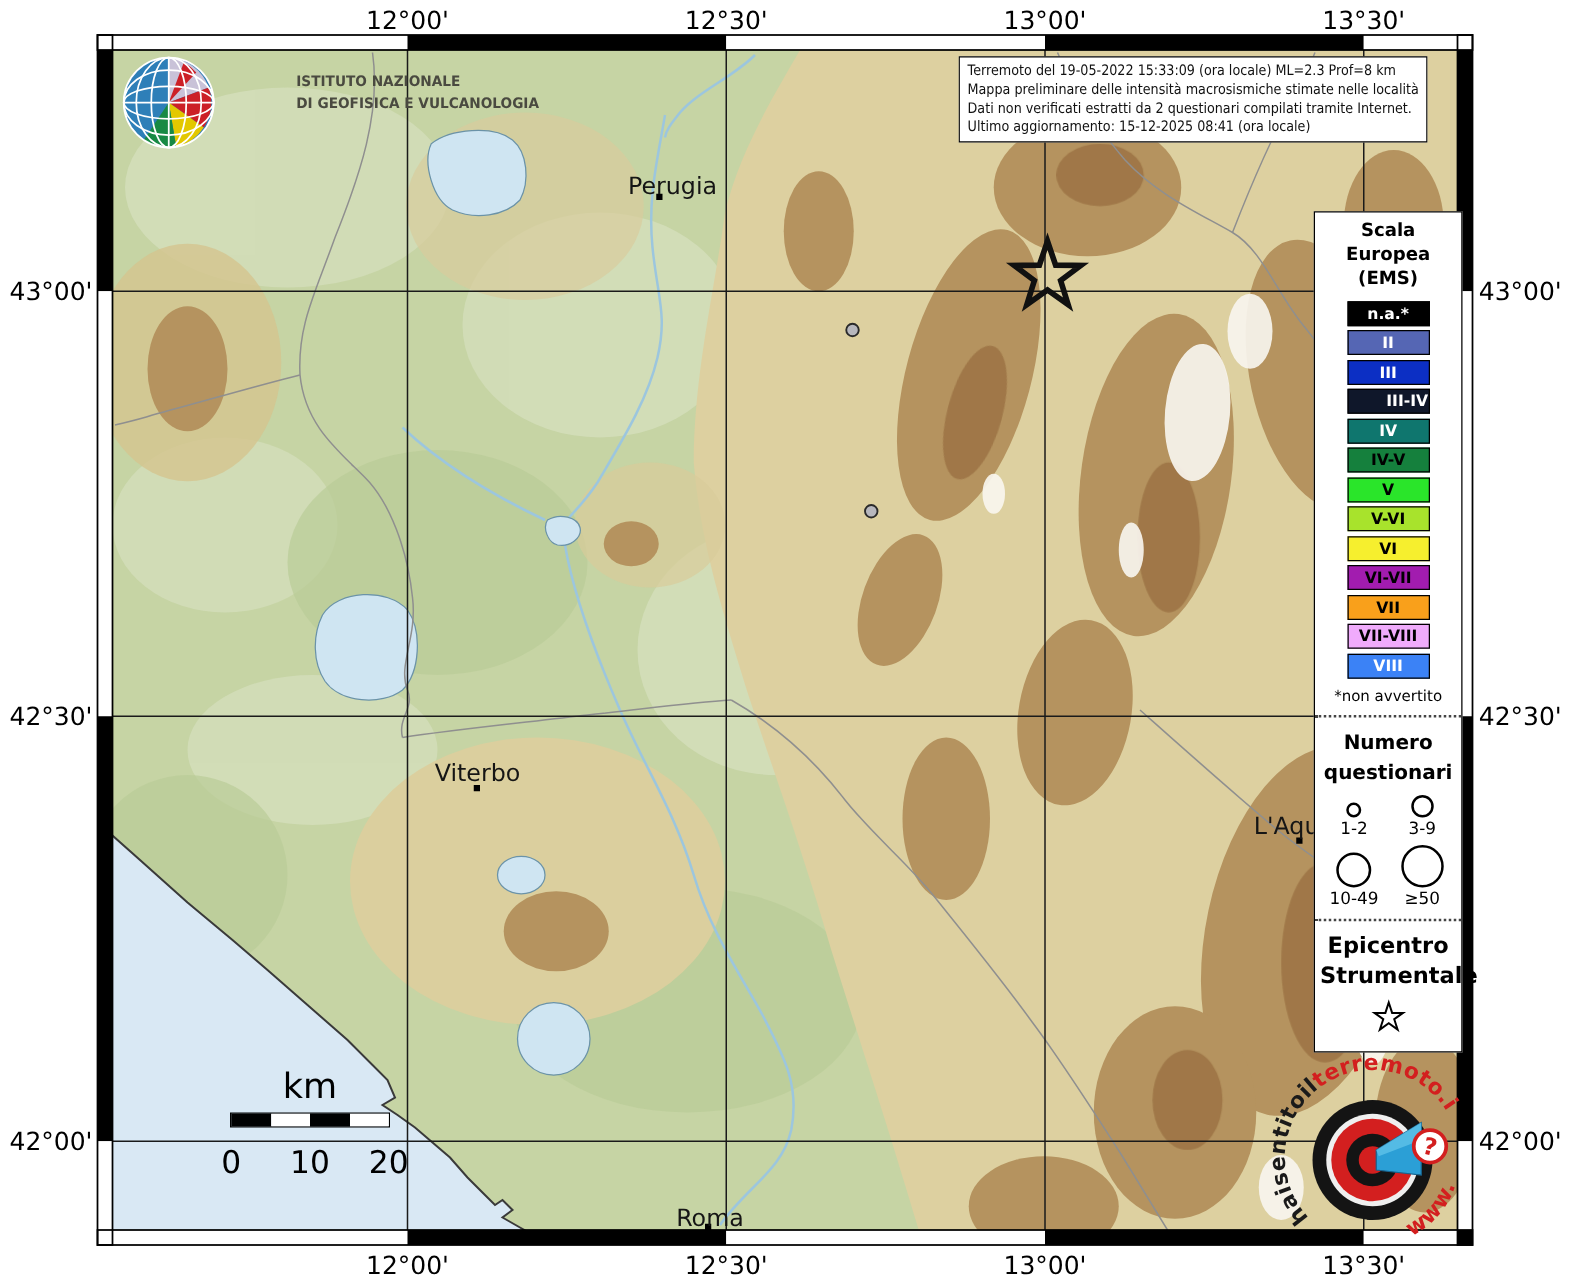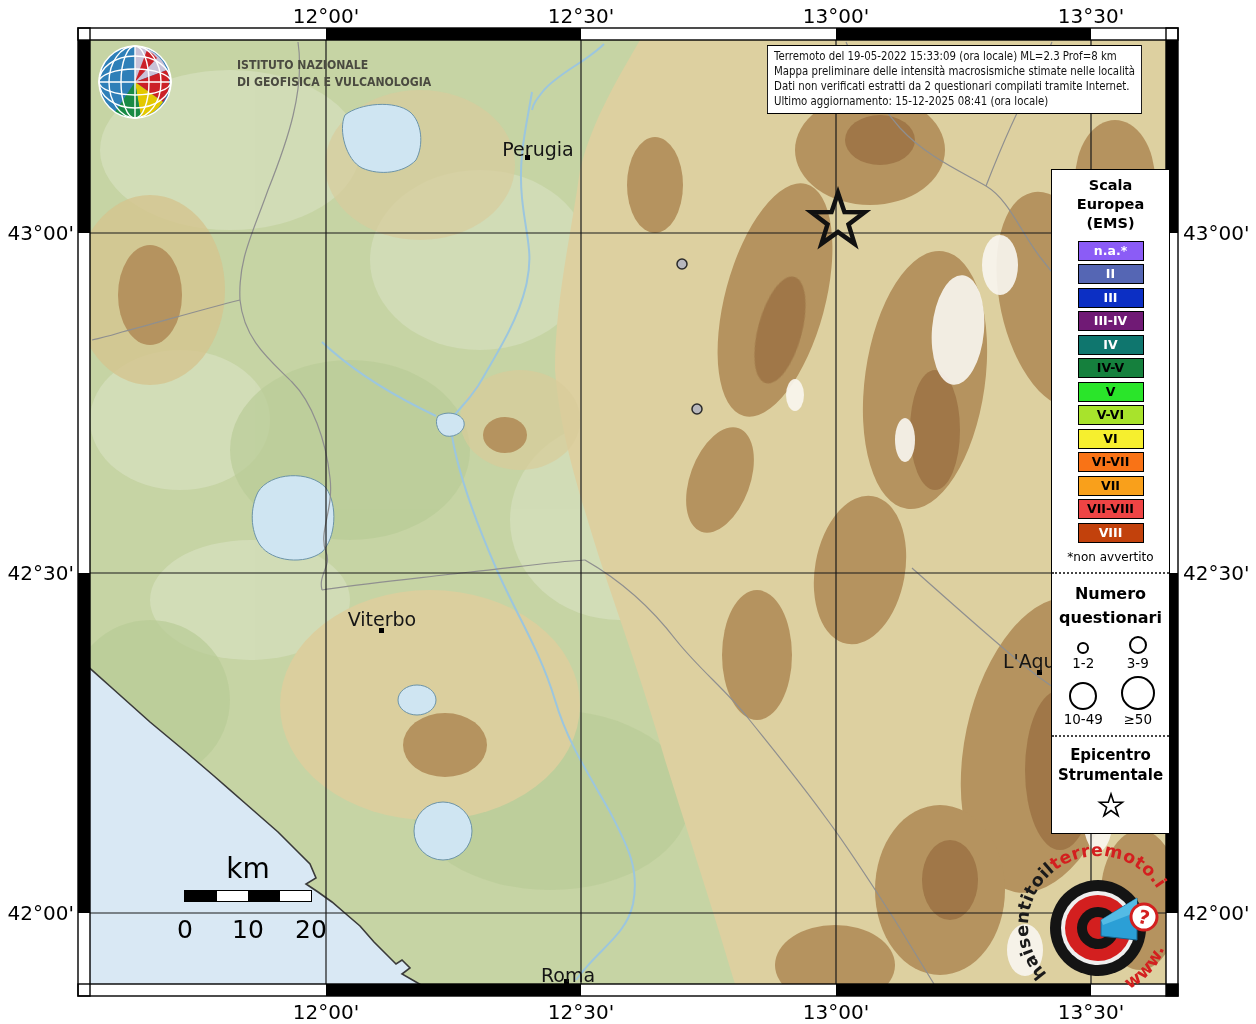--- a/index.html
+++ b/index.html
@@ -33,21 +33,21 @@
   .legend-footnote{font-size:12px;margin-top:7px;white-space:nowrap;}
   .divider{border-top:2px dotted #444;margin:8px -4px;}
   .num-title{font-size:16px;font-weight:bold;line-height:1.55;}
   .circles-grid{display:grid;grid-template-columns:1fr 1fr;row-gap:3px;margin-top:3px;align-items:end;}
   .circ{border:2.5px solid #000;border-radius:50%;margin:2px auto 1px;background:#fff;}
   .circ.c1{width:8px;height:8px;}
   .circ.c2{width:14px;height:14px;}
   .circ.c3{width:24px;height:24px;}
   .circ.c4{width:30px;height:30px;}
   .circ-label{font-size:13.5px;}
-  .epi-title{font-size:15px;font-weight:bold;line-height:1.35;margin-top:4px;}
+  .epi-title{font-size:18px;font-weight:bold;line-height:1.35;margin-top:4px;}
   .epi-star{margin-top:5px;}
 
   
   .scalebar{position:absolute;left:168px;top:855px;width:160px;text-align:center;color:#000;}
   .scalebar .km{font-size:28px;line-height:1;}
   .bar{display:flex;width:126px;height:10px;border:1.6px solid #000;margin:7px auto 2px;}
   .bar span{flex:1;}
   .seg-b{background:#000;} .seg-w{background:#fff;}
   .tick{position:absolute;top:60px;font-size:25px;transform:translateX(-50%);}
 
@@ -281,33 +281,33 @@
     <div>Dati non verificati estratti da 2 questionari compilati tramite Internet.</div>
     <div>Ultimo aggiornamento: 15-12-2025 08:41 (ora locale)</div>
   </div>
 
   <div class="legend">
     <div class="legend-title">
       <div>Scala</div>
       <div>Europea</div>
       <div>(EMS)</div>
     </div>
-    <div class="swatch first" style="background-color: #8b5cf6; color: rgb(255, 255, 255);">n.a.*</div>
+    <div class="swatch first" style="background-color: #000000; color: rgb(255, 255, 255);">n.a.*</div>
     <div class="swatch" style="background-color: rgb(85, 102, 180); color: rgb(255, 255, 255);">II</div>
     <div class="swatch" style="background-color: rgb(12, 47, 196); color: rgb(255, 255, 255);">III</div>
-    <div class="swatch" style="background-color: #701a75; color: rgb(255, 255, 255);">III-IV</div>
+    <div class="swatch" style="background-color: #0f172a; color: rgb(255, 255, 255); text-align: right;">III-IV</div>
     <div class="swatch" style="background-color: #0f766e; color: rgb(255, 255, 255);">IV</div>
     <div class="swatch" style="background-color: #15803d; color: rgb(0, 0, 0);">IV-V</div>
     <div class="swatch" style="background-color: rgb(42, 229, 42); color: rgb(0, 0, 0);">V</div>
     <div class="swatch" style="background-color: rgb(168, 227, 44); color: rgb(0, 0, 0);">V-VI</div>
     <div class="swatch" style="background-color: rgb(246, 239, 46); color: rgb(0, 0, 0);">VI</div>
-    <div class="swatch" style="background-color: #f97316; color: rgb(0, 0, 0);">VI-VII</div>
+    <div class="swatch" style="background-color: #a21caf; color: rgb(0, 0, 0);">VI-VII</div>
     <div class="swatch" style="background-color: rgb(249, 160, 27); color: rgb(0, 0, 0);">VII</div>
-    <div class="swatch" style="background-color: #ef4444; color: rgb(0, 0, 0);">VII-VIII</div>
-    <div class="swatch" style="background-color: #c2410c; color: rgb(255, 255, 255);">VIII</div>
+    <div class="swatch" style="background-color: #f0abfc; color: rgb(0, 0, 0);">VII-VIII</div>
+    <div class="swatch" style="background-color: #3b82f6; color: rgb(255, 255, 255);">VIII</div>
     <div class="legend-footnote">*non avvertito</div>
 
     <div class="divider"></div>
 
     <div class="num-title">
       <div>Numero</div>
       <div>questionari</div>
     </div>
     <div class="circles-grid">
       <div>

